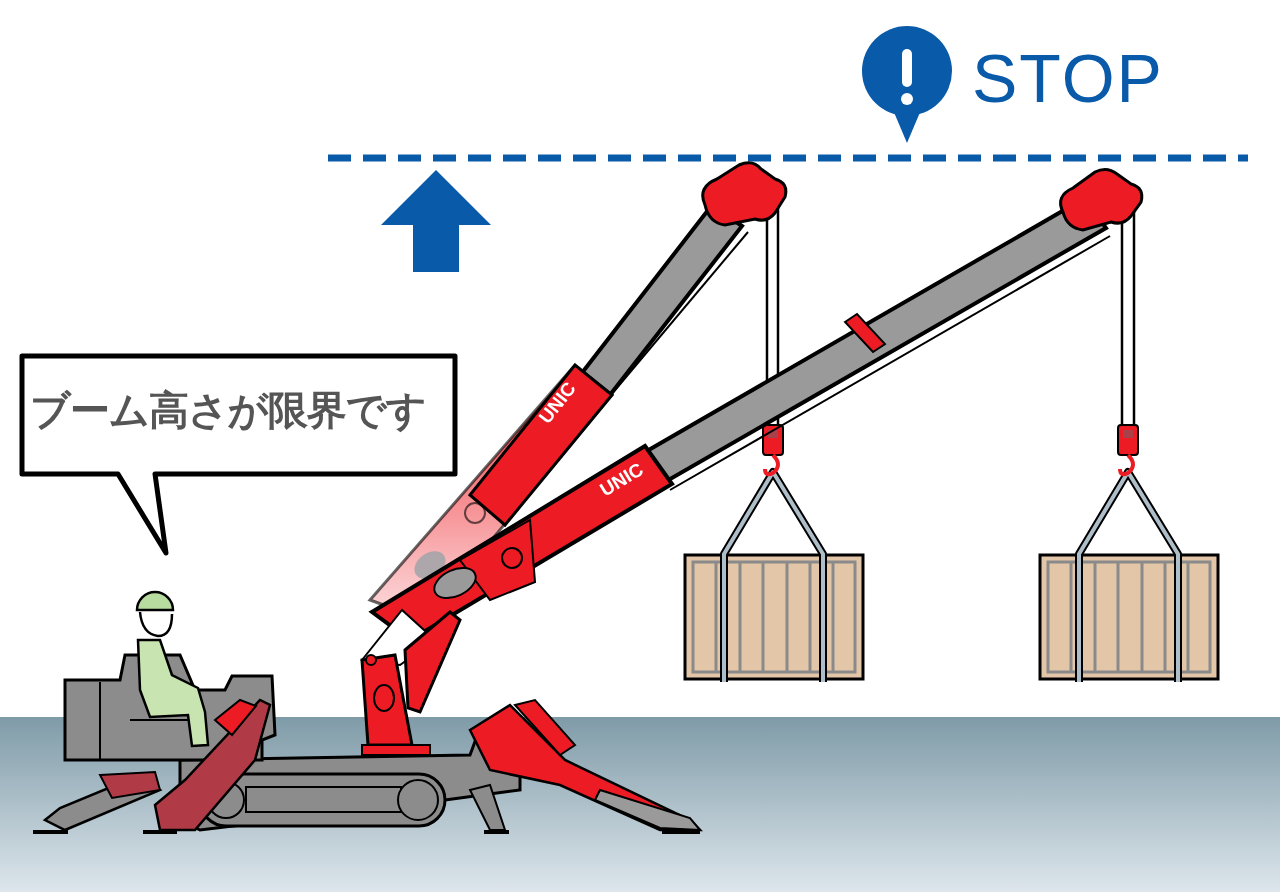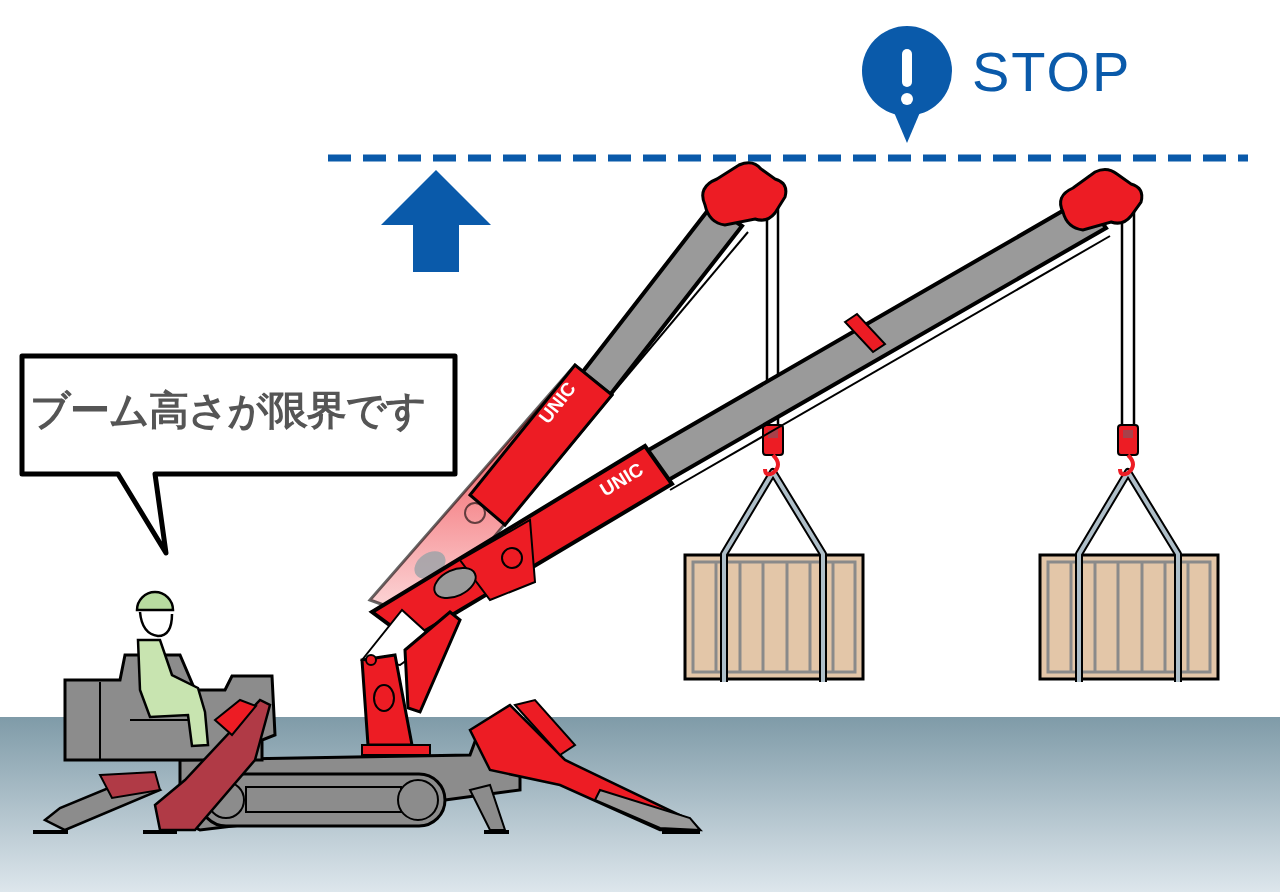--- a/index.html
+++ b/index.html
@@ -1,19 +1,19 @@
 <!DOCTYPE html>
 <html><head>
 <meta charset="utf-8">
 <style>
   html, body { margin:0; padding:0; background:#ffffff; }
   #stage { position:relative; width:1280px; height:892px; overflow:hidden; background:#ffffff; font-family:"DejaVu Sans", sans-serif; }
   svg { position:absolute; left:0; top:0; }
   .limit-label { position:absolute; left:58px; top:125px; font-size:47px; font-weight:bold; letter-spacing:1px; line-height:1; }
-  .stop-label { position:absolute; left:972px; top:44px; font-size:56px; font-family:"Liberation Sans", sans-serif; letter-spacing:2px; line-height:1; }
+  .stop-label { position:absolute; left:972px; top:44px; font-size:68px; font-family:"Liberation Sans", sans-serif; letter-spacing:2px; line-height:1; }
   .bubble-text { position:absolute; left:30px; top:390px; width:420px; font-size:40px; font-weight:bold; line-height:1; letter-spacing:-1px; white-space:nowrap; }
   .unic { font-family:"Liberation Sans", sans-serif; font-weight:bold; font-size:19px; fill:#ffffff; }
 </style>
 </head>
 <body>
 
 <div id="stage">
   <svg width="1280" height="892" viewBox="0 0 1280 892">
     <defs>
       <linearGradient id="groundGrad" x1="0" y1="0" x2="0" y2="1">

